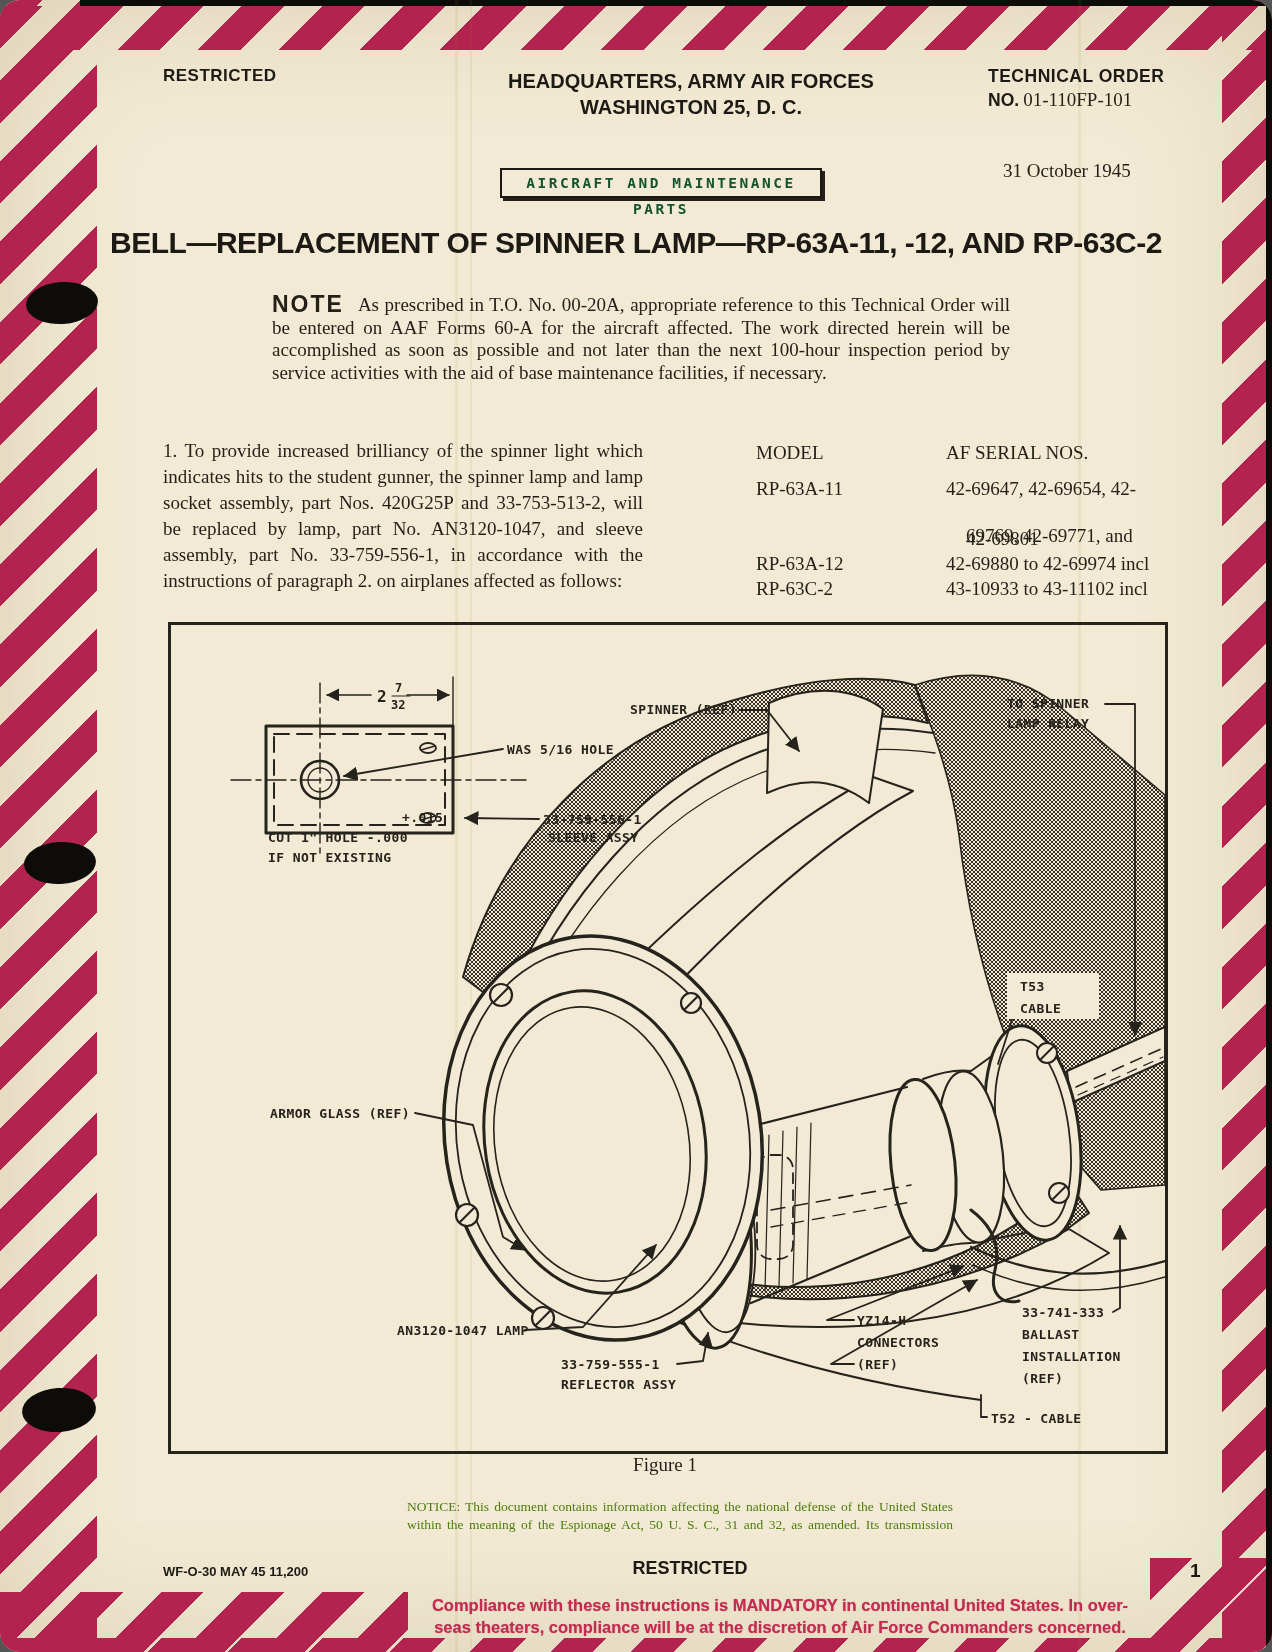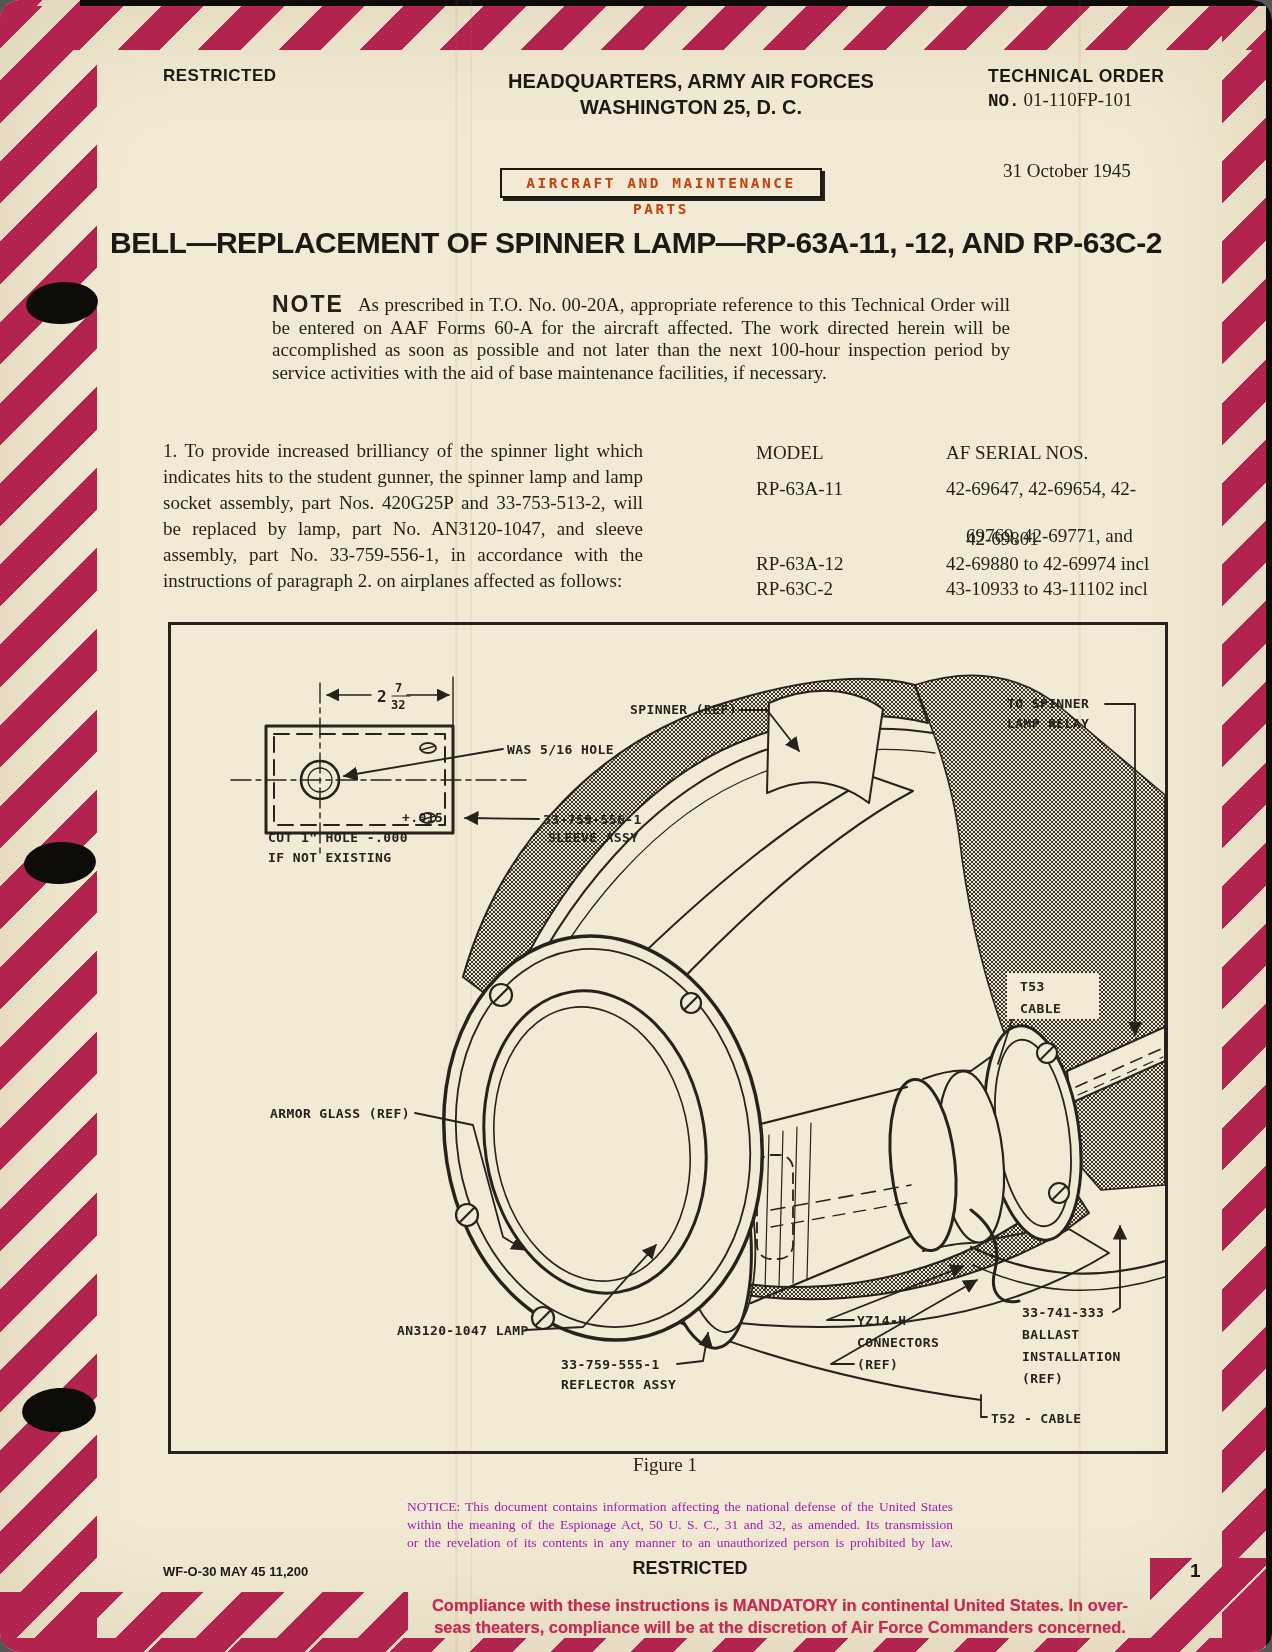--- a/index.html
+++ b/index.html
@@ -1,35 +1,35 @@
 <!DOCTYPE html>
 <html><head>
 <meta charset="utf-8">
 <style>
   html,body{margin:0;padding:0;background:#555;}
   #page{position:relative;width:1272px;height:1652px;background:#f2ead4;overflow:hidden;
         box-shadow:inset 0 0 140px rgba(120,90,30,.20);border-radius:20px;}
   .abs{position:absolute;}
   .ser{font-family:"Liberation Serif",serif;color:#241f17;}
   .sans{font-family:"Liberation Sans",sans-serif;font-weight:bold;color:#1d1a15;}
-  .mono{font-family:"DejaVu Sans Mono",monospace;font-weight:bold;color:#c2410c;}
+  .mono{font-family:"DejaVu Sans Mono",monospace;font-weight:bold;color:#14532d;}
   .stripes{background:repeating-linear-gradient(135deg,#b32350 0 30px,rgba(0,0,0,0) 30px 57px);}
   .hole{background:#0d0c09;border-radius:50%;}
   .scanline{background:rgba(170,140,60,.10);}
   #title{font-size:30px;letter-spacing:-0.5px;white-space:nowrap;text-align:center;}
   #note-block{font-size:19px;line-height:22.5px;text-align:justify;}
   #note-block .note-label{font-family:"Liberation Sans",sans-serif;font-weight:bold;font-size:23px;
       letter-spacing:2px;margin-right:14px;position:relative;top:1px;}
   #para1{font-size:19px;line-height:26px;text-align:justify;}
   .cell{font-size:19px;white-space:nowrap;}
   #figure-frame{border:3px solid #26221c;background:transparent;}
   svg text{font-family:"DejaVu Sans Mono",monospace;font-weight:bold;fill:#26221c;}
   .fl{font-size:13px;letter-spacing:0.4px;}
   .fs{font-size:12px;}
-  #notice{font-size:13.5px;line-height:18px;color:#a21caf;}
+  #notice{font-size:13.5px;line-height:18px;color:#4d7c0f;}
   #notice div{text-align:justify;text-align-last:justify;}
   #compliance{color:#c22c52;font-size:16.5px;line-height:22px;text-align:center;
       text-shadow:0 0 1px rgba(194,44,82,.55);}
 </style>
 </head>
 <body>
 
 <div id="page">
 
   <div class="abs stripes" style="left:0;top:0;width:97px;height:1652px;"></div>
@@ -47,21 +47,21 @@
 
   <div class="abs scanline" style="left:455px;top:0;width:3px;height:1652px;"></div>
   <div class="abs scanline" style="left:470px;top:0;width:2px;height:1652px;"></div>
   <div class="abs scanline" style="left:1078px;top:0;width:3px;height:1652px;"></div>
 
   <div class="abs sans" style="left:163px;top:66px;font-size:17px;letter-spacing:0.5px;">RESTRICTED</div>
   <div class="abs sans" style="left:110px;top:70px;width:1162px;text-align:center;font-size:20px;">HEADQUARTERS, ARMY AIR FORCES</div>
   <div class="abs sans" style="left:110px;top:96px;width:1162px;text-align:center;font-size:20px;">WASHINGTON 25, D. C.</div>
   <div class="abs sans" style="left:988px;top:66px;font-size:17.5px;letter-spacing:0.5px;">TECHNICAL ORDER</div>
   <div class="abs" style="left:988px;top:89px;white-space:nowrap;">
-      <span class="sans" style="font-size:17.5px;font-family:Liberation Mono, monospace;">NO.</span>
+      <span class="sans" style="font-size:17.5px;">NO.</span>
       <span class="ser" style="font-size:19px;">01-110FP-101</span>
   </div>
   <div class="abs mono" style="left:500px;top:168px;width:318px;height:26px;line-height:26px;text-align:center;font-size:14.5px;letter-spacing:2.5px;
               border:2.5px solid #1b1813;box-shadow:3px 3px 0 #23201a;">AIRCRAFT AND MAINTENANCE PARTS</div>
   <div class="abs ser" style="left:1003px;top:160px;font-size:19px;">31 October 1945</div>
 
   <div id="title" class="abs sans" style="left:0;top:226px;width:1272px;">BELL—REPLACEMENT OF SPINNER LAMP—RP-63A-11, -12, AND RP-63C-2</div>
 
   <div id="note-block" class="abs ser" style="left:272px;top:292px;width:738px;">
     <span class="note-label">NOTE</span><span>As prescribed in T.O. No. 00-20A, appropriate reference to this Technical Order will be entered on AAF Forms 60-A for the aircraft affected.  The work directed herein will be accomplished as soon as possible and not later than the next 100-hour inspection period by service activities with the aid of base maintenance facilities, if necessary.</span>
@@ -233,21 +233,20 @@
         <text x="820" y="798">T52 - CABLE</text>
       </g>
     </svg>
   </div>
 
   <div class="abs ser" style="left:168px;top:1454px;width:994px;text-align:center;font-size:19px;">Figure 1</div>
 
   <div id="notice" class="abs ser" style="left:407px;top:1498px;width:546px;">
     <div>NOTICE: This document contains information affecting the national defense of the United States</div>
     <div>within the meaning of the Espionage Act, 50 U. S. C., 31 and 32, as amended. Its transmission</div>
-    <div>or the revelation of its contents in any manner to an unauthorized person is prohibited by law.</div>
   </div>
 
   <div class="abs sans" style="left:163px;top:1564px;font-size:13px;">WF-O-30  MAY 45  11,200</div>
   <div class="abs sans" style="left:590px;top:1558px;width:200px;text-align:center;font-size:18px;">RESTRICTED</div>
   <div class="abs sans" style="left:1190px;top:1560px;font-size:19px;">1</div>
   <div id="compliance" class="abs sans" style="left:410px;top:1594px;width:740px;">
     <div>Compliance with these instructions is MANDATORY in continental United States. In over-</div>
     <div>seas theaters, compliance will be at the discretion of Air Force Commanders concerned.</div>
   </div>
 

